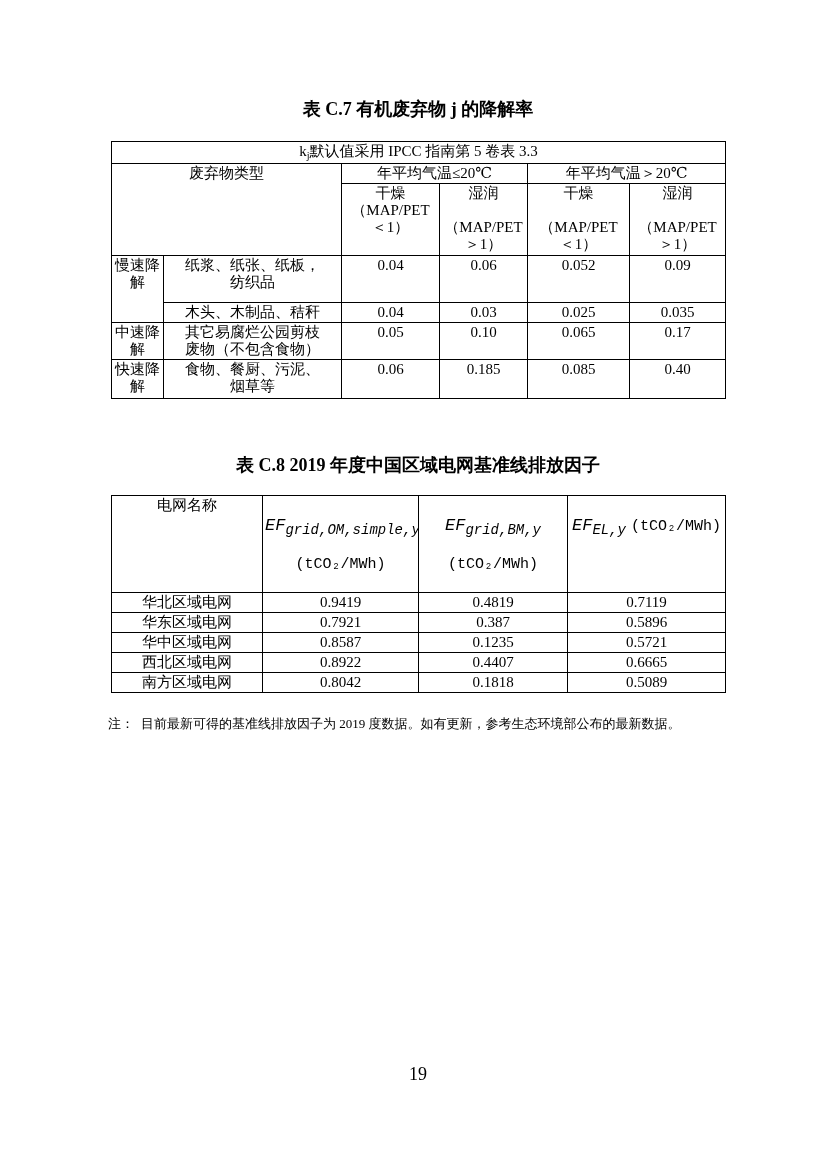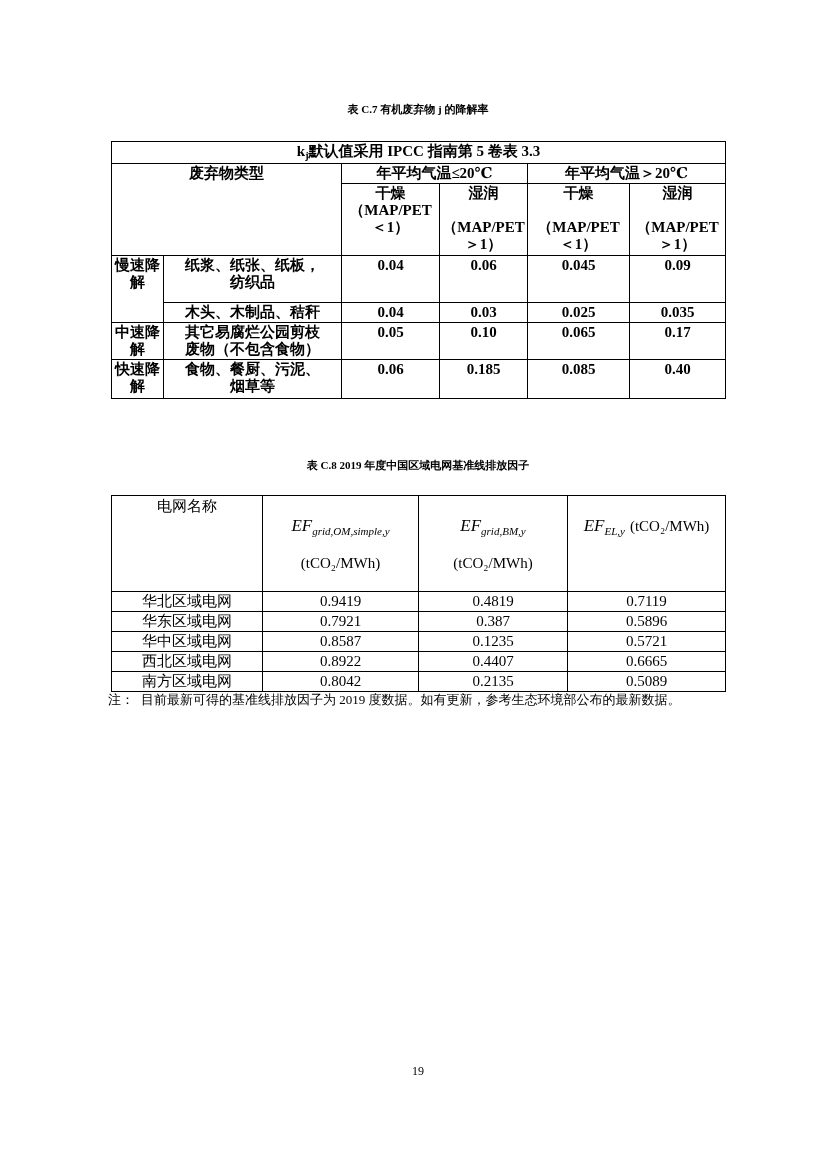--- a/index.html
+++ b/index.html
@@ -6,62 +6,62 @@
   .page{
     position:relative;
     width:826px;height:1169px;
     background:#fff;
     font-family:"Liberation Serif","DejaVu Serif",serif;
     color:#000;
     overflow:hidden;
   }
   .doc-title{
     position:absolute;left:111px;width:614px;
-    text-align:center;font-weight:bold;font-size:11px;line-height:18px;
+    text-align:center;font-weight:bold;font-size:18px;line-height:18px;
   }
   #title-c7{top:100px;}
   #title-c8{top:456px;}
   table.doc-table{
     position:absolute;left:111px;
     border-collapse:collapse;table-layout:fixed;
     font-size:15px;line-height:17px;
   }
-  #table-c7{top:141px;width:614px;font-weight:bold;}
+  #table-c7{top:141px;width:614px;}
   #table-c8{top:495px;width:614px;}
   .doc-table td{
     border:1px solid #000;
     text-align:center;vertical-align:top;
     padding:1px 2px;
     white-space:pre-line;
     overflow:hidden;
   }
   #table-c7 tr.r-a td{height:19px;}
   #table-c7 tr.r-b td{height:17px;}
   #table-c7 tr.r-c td{height:69px;}
   #table-c7 tr.r-d1 td{height:44px;}
   #table-c7 tr.r-d2 td{height:17px;margin-top:40px;}
   #table-c7 tr.r-d3 td{height:33px;}
   #table-c7 tr.r-d4 td{height:36px;}
-  #table-c8 tr.hdr td{height:48px;padding-top:2px;}
+  #table-c8 tr.hdr td{height:48px;padding-top:2px;font-family:Liberation Mono, monospace;}
   #table-c8 tr.data td{height:17px;}
   .ef-line{white-space:nowrap;line-height:22px;}
   .ef{font-style:italic;font-size:17px;}
-  .ef-sub{font-style:italic;font-size:11px;}
+  .ef-sub{font-style:italic;font-size:14px;}
   sub.efs{vertical-align:-4px;line-height:0;}
   .unit-line{font-size:15px;line-height:19px;white-space:nowrap;}
   .unit-inline{font-size:15px;margin-left:5px;}
   sub.kj{font-size:10px;vertical-align:-3px;line-height:0;}
   .note{
-    position:absolute;left:108px;top:692px;width:640px;
+    position:absolute;left:108px;top:716px;width:640px;
     font-size:13px;line-height:16px;
   }
   .note-label{margin-right:7px;}
   .page-number{
     position:absolute;left:111px;top:1064px;width:614px;
-    text-align:center;font-size:12px;
+    text-align:center;font-size:18px;
   }
 </style>
 </head>
 <body>
 
 <div class="page">
 
   <div class="doc-title" id="title-c7">表 C.7 有机废弃物 j 的降解率</div>
 
   <table class="doc-table" id="table-c7">
@@ -98,21 +98,21 @@
 
 （MAP/PET
 ＞1）</td>
     </tr>
     <tr class="r-d1">
       <td rowspan="2">慢速降解</td>
       <td>纸浆、纸张、纸板，
 纺织品</td>
       <td>0.04</td>
       <td>0.06</td>
-      <td>0.045</td>
+      <td>0.052</td>
       <td>0.09</td>
     </tr>
     <tr class="r-d2">
       <td>木头、木制品、秸秆</td>
       <td>0.04</td>
       <td>0.03</td>
       <td>0.025</td>
       <td>0.035</td>
     </tr>
     <tr class="r-d3">
@@ -180,21 +180,21 @@
     </tr>
     <tr class="data">
       <td>西北区域电网</td>
       <td>0.8922</td>
       <td>0.4407</td>
       <td>0.6665</td>
     </tr>
     <tr class="data">
       <td>南方区域电网</td>
       <td>0.8042</td>
-      <td>0.2135</td>
+      <td>0.1818</td>
       <td>0.5089</td>
     </tr>
   </tbody>
     </table>
 
   <div class="note"><span class="note-label">注：</span><span>目前最新可得的基准线排放因子为 2019 度数据。如有更新，参考生态环境部公布的最新数据。</span></div>
 
   <div class="page-number">19</div>
 
 </div>

